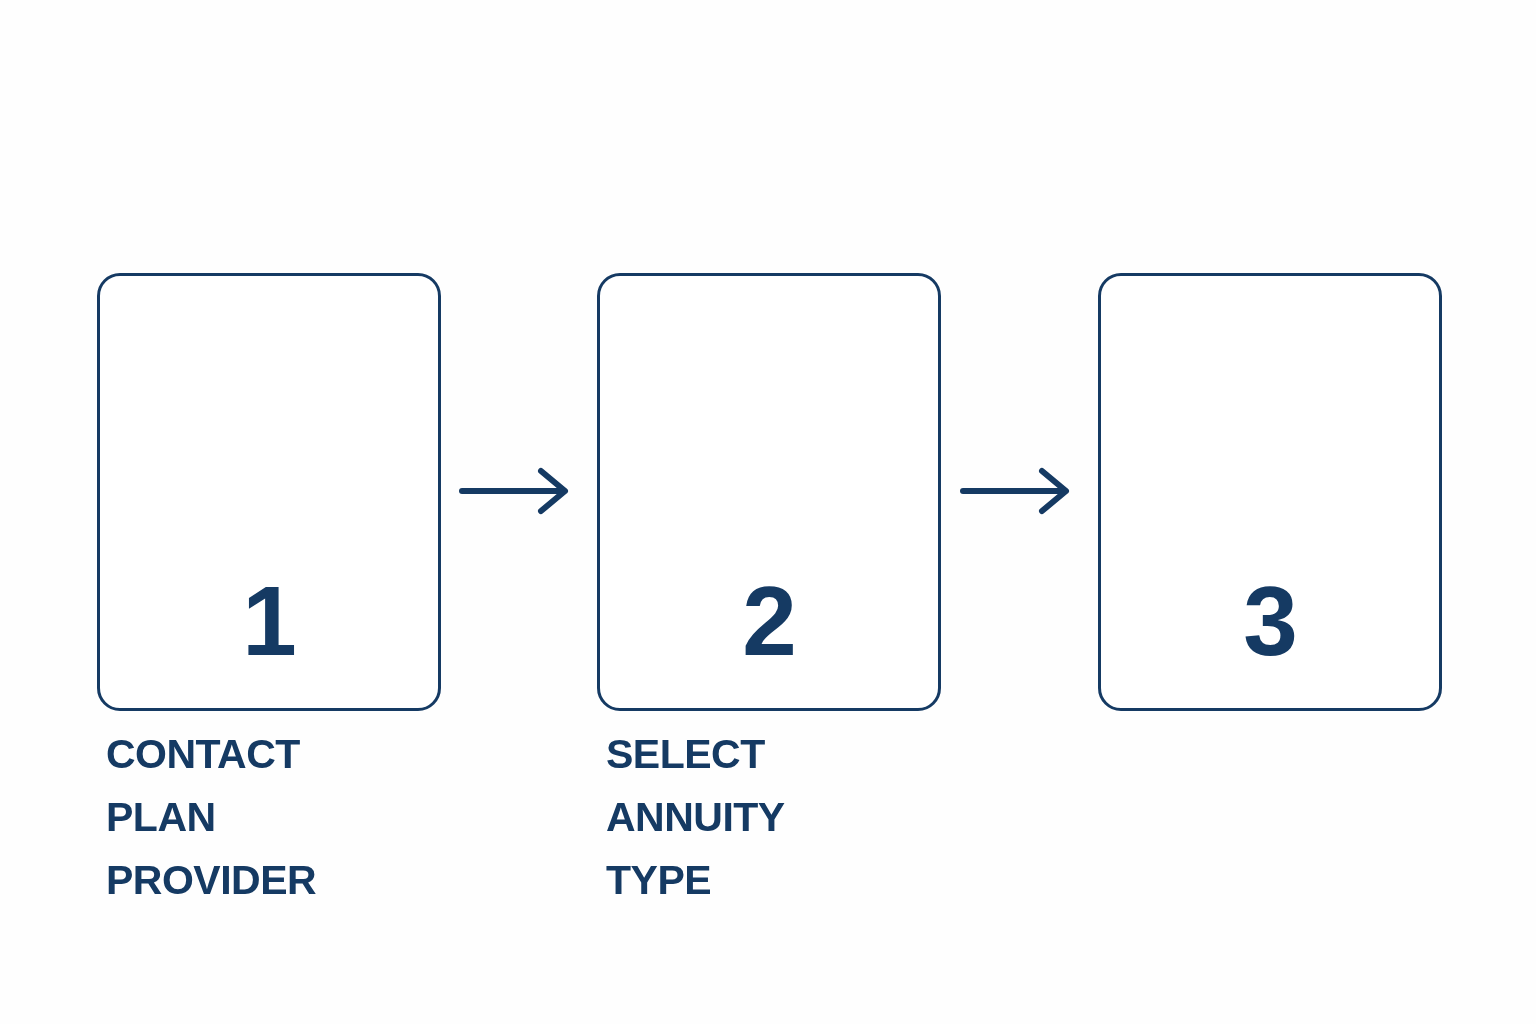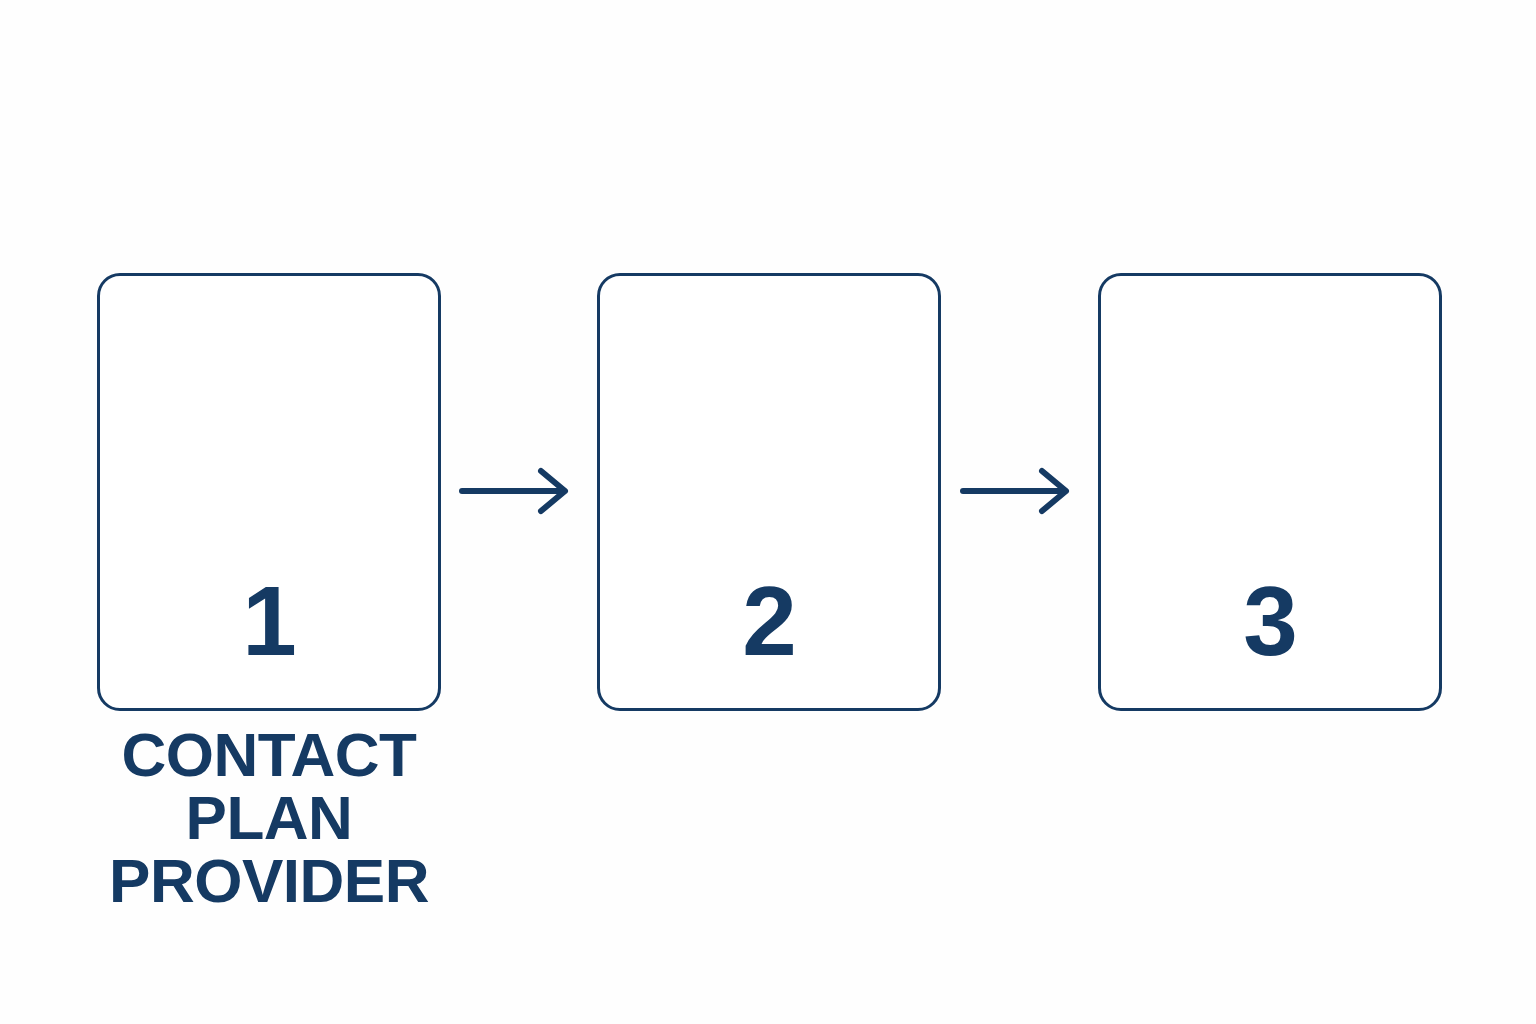--- a/index.html
+++ b/index.html
@@ -39,22 +39,22 @@
     line-height: 98px;
     font-weight: bold;
     color: var(--accent, #153a63);
     letter-spacing: -1px;
   }
   .step-label {
     position: absolute;
     left: 6px;
     right: 6px;
     top: 447px;
-    text-align: center;
-    font-size: 62px;
+    text-align: left;
+    font-size: 41px;
     line-height: 63px;
     font-weight: bold;
     color: var(--accent, #153a63);
     text-transform: uppercase;
     letter-spacing: -0.5px;
     white-space: pre-line;
   }
 
   .arrow {
     position: absolute;
@@ -82,20 +82,23 @@
     <svg width="114" height="52" viewBox="0 0 114 52" aria-hidden="true">
       <g fill="none" stroke="#153a63" stroke-width="6" stroke-linecap="round" stroke-linejoin="round">
         <line x1="3" y1="26" x2="105" y2="26"></line>
         <polyline points="82,6 106,26 82,46"></polyline>
       </g>
     </svg>
   </div>
 
   <div class="step-box b2">
     <div class="step-number">2</div>
+    <div class="step-label">SELECT
+ANNUITY
+TYPE</div>
   </div>
 
   <div class="arrow a2">
     <svg width="114" height="52" viewBox="0 0 114 52" aria-hidden="true">
       <g fill="none" stroke="#153a63" stroke-width="6" stroke-linecap="round" stroke-linejoin="round">
         <line x1="3" y1="26" x2="105" y2="26"></line>
         <polyline points="82,6 106,26 82,46"></polyline>
       </g>
     </svg>
   </div>

